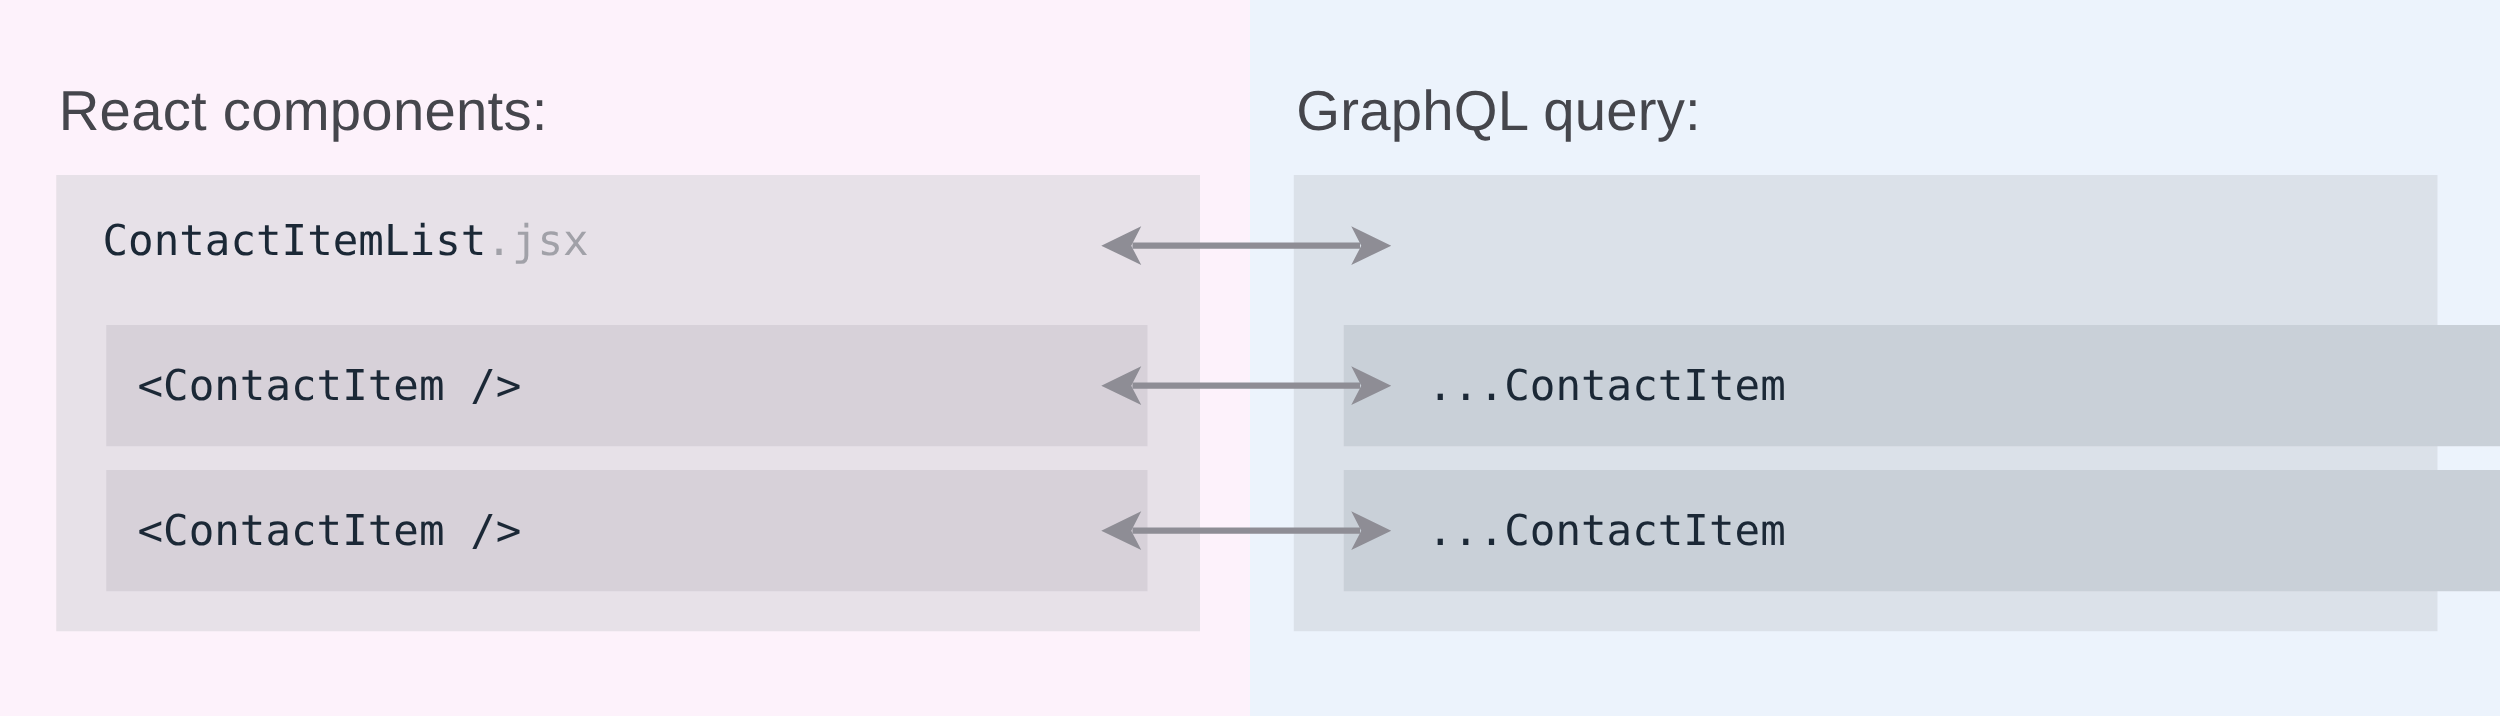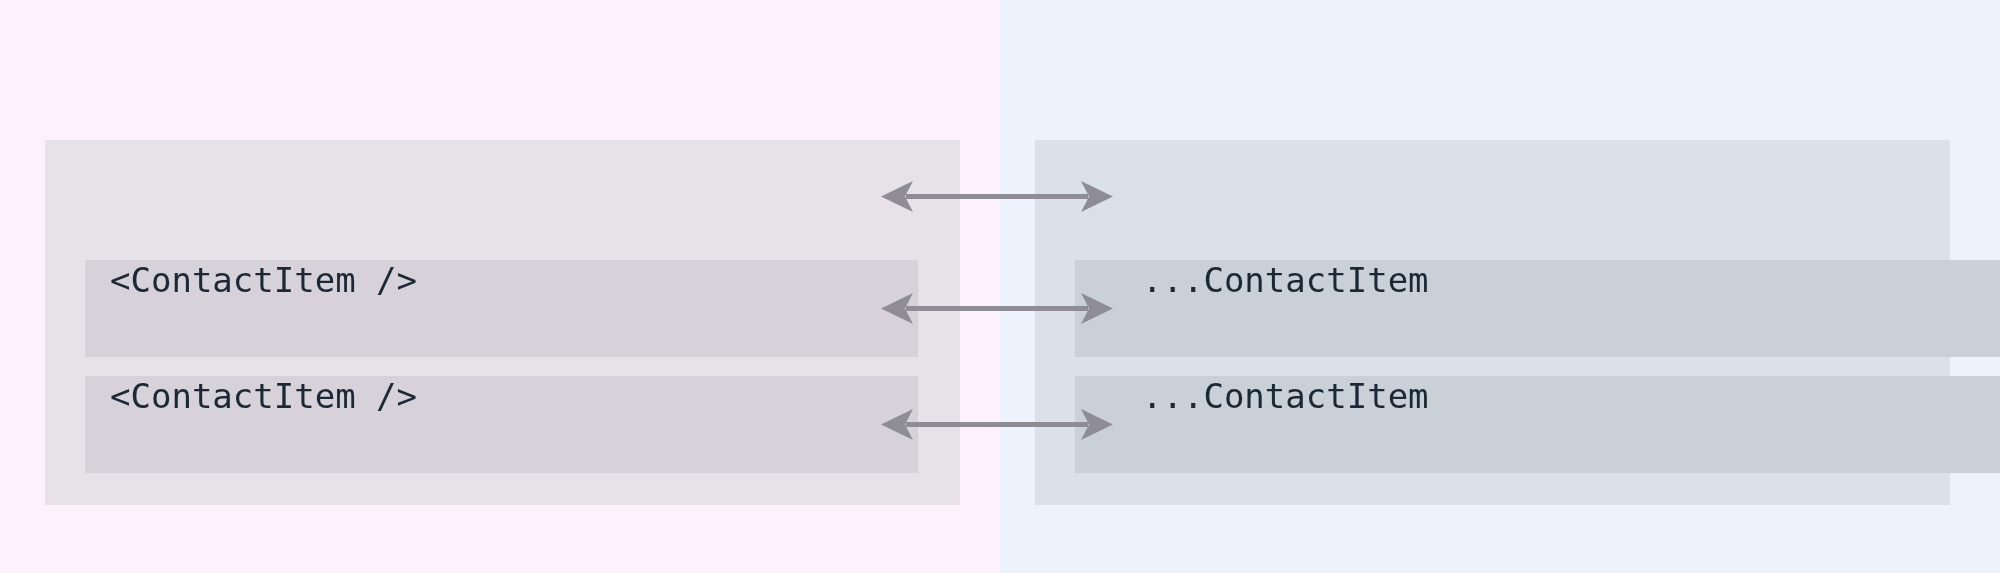--- a/index.html
+++ b/index.html
@@ -62,21 +62,21 @@
     line-height: 44px;
   }
   .panel.react   .file-row { left: 37px; }
   .panel.graphql .file-row { left: 107px; }
 
   
   .item {
     position: absolute;
     height: 97px;
     display: flex;
-    align-items: flex-start;
+    align-items: center;
   }
   .item.row1 { top: 120px; }
   .item.row2 { top: 236px; }
   .panel.react   .item { left: 40px; width: 833px; background: #d7d1d9; padding-left: 25px; }
   .panel.graphql .item { left: 40px; width: 977px; background: #c9d0d8; padding-left: 67px; }
 
   
   .arrow {
     position: absolute;
     left: 880px;
@@ -88,22 +88,27 @@
   .arrow.a3 { top: 405px; }
 </style>
 </head>
 <body>
 
 <div class="canvas">
 
   <div class="bg-left"></div>
   <div class="bg-right"></div>
 
+  <div class="heading left">React components:</div>
+  <div class="heading right">GraphQL query:</div>
 
   <div class="panel react">
+    <div class="code file-row">
+      <span>ContactItemList</span><span class="muted">.jsx</span>
+    </div>
     <div class="item row1">
       <span class="code">&lt;ContactItem /&gt;</span>
     </div>
     <div class="item row2">
       <span class="code">&lt;ContactItem /&gt;</span>
     </div>
   </div>
 
   <div class="panel graphql">
     <div class="item row1">

